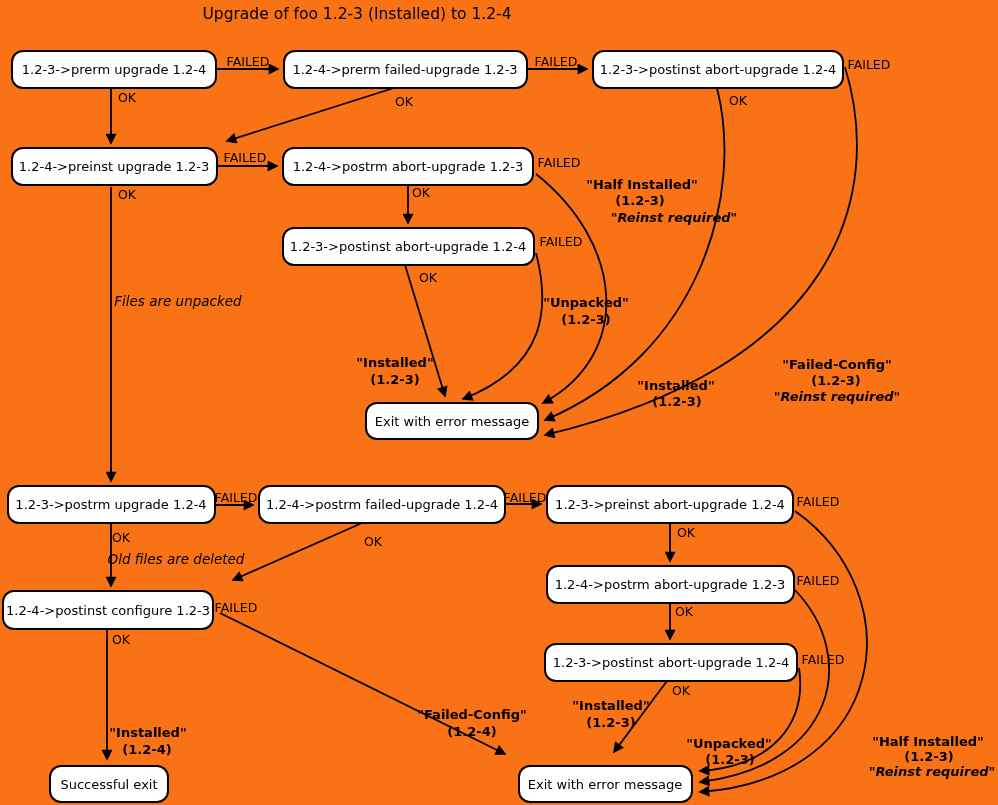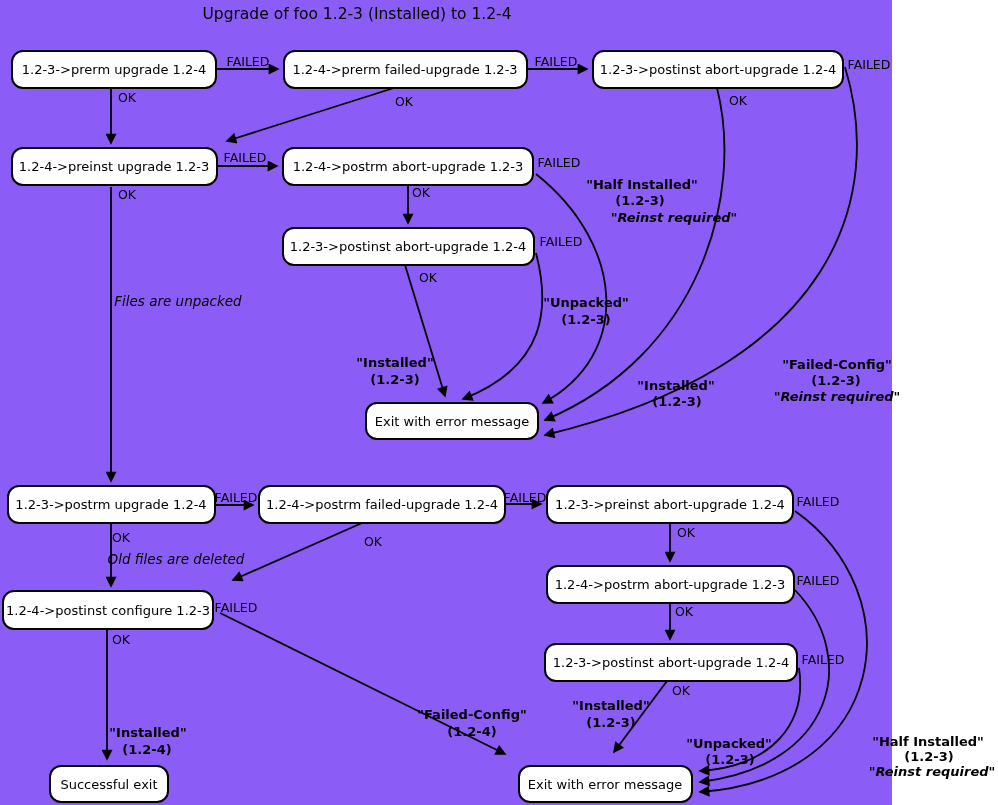--- a/index.html
+++ b/index.html
@@ -1,16 +1,16 @@
 <!DOCTYPE html>
 <html><head>
 <meta charset="utf-8">
 <style>
   html, body { margin: 0; padding: 0; background: #ffffff; }
-  .stage { position: relative; width: 892px; height: 805px; background: #8b5cf6; }
+  .stage { position: relative; width: 998px; height: 805px; background: #f97316; }
   svg { display: block; }
   .node-box   { fill: #ffffff; stroke: #000000; stroke-width: 2; }
   .edge       { fill: none; stroke: #000000; stroke-width: 1.8; }
   .node-label { font: 13px "DejaVu Sans", sans-serif; fill: #000000; text-anchor: middle; }
   .edge-lbl   { font: 12.5px "DejaVu Sans", sans-serif; fill: #000000; text-anchor: middle; }
   .state      { font: bold 13px "DejaVu Sans", sans-serif; fill: #000000; text-anchor: middle; }
   .state-it   { font: italic bold 13px "DejaVu Sans", sans-serif; fill: #000000; text-anchor: middle; }
   .note       { font: italic 13.5px "DejaVu Sans", sans-serif; fill: #000000; text-anchor: middle; }
   .title      { font: 15.5px "DejaVu Sans", sans-serif; fill: #000000; text-anchor: middle; }
 </style>

